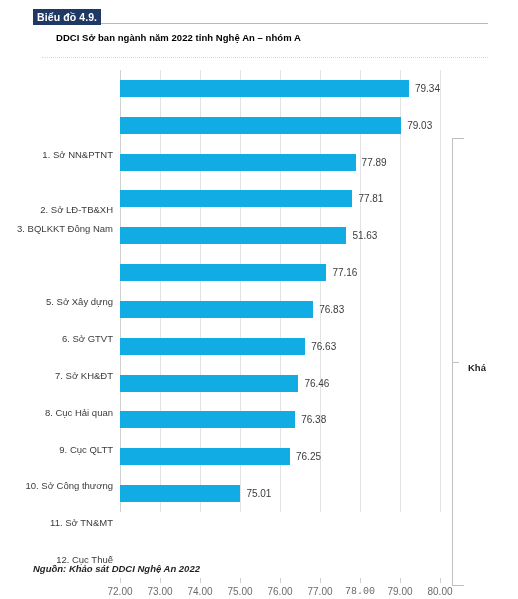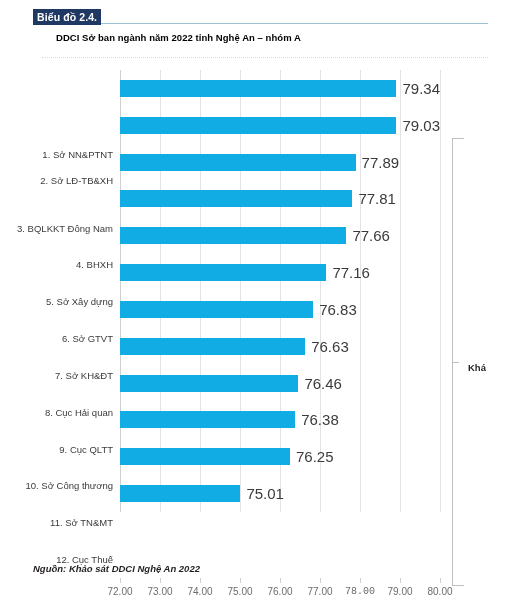--- a/index.html
+++ b/index.html
@@ -107,21 +107,21 @@
     height: 36.83px;
     width: 320px;
     display: flex;
     align-items: center;
   }
   .bar {
     height: 17px;
     background: #12ace4;
   }
   .bar-value {
-    font-size: 15px;
+    font-size: 10px;
     color: #3b3b3b;
     margin-left: 6px;
     white-space: nowrap;
   }
   .cat-labels {
     position: absolute;
     left: 0;
     top: 70px;
     width: 113px;
     height: 452px;
@@ -203,34 +203,33 @@
     font-weight: bold;
     color: #231f20;
     white-space: nowrap;
   }
 </style>
 </head>
 <body>
 
 <div class="fig-header">
   <div class="badge-row">
-    <span class="badge">Biểu đồ 2.4.</span>
+    <span class="badge">Biểu đồ 4.9.</span>
     <span class="badge-rule"></span>
   </div>
   <div class="fig-subtitle">DDCI Sở ban ngành năm 2022 tỉnh Nghệ An – nhóm A</div>
   <div class="dotted-rule"></div>
 </div>
 
 <div class="chart">
 
   <div class="cat-labels" id="cat-labels">
       <div class="cat-item" style="top: 0px;">1. Sở NN&amp;PTNT</div>
-      <div class="cat-item" style="top: 26px; margin-left: 35px;">2. Sở LĐ-TB&amp;XH</div>
+      <div class="cat-item" style="top: 55px; margin-left: 35px;">2. Sở LĐ-TB&amp;XH</div>
       <div class="cat-item" style="top: 73.6667px;">3. BQLKKT Đông Nam</div>
-      <div class="cat-item" style="top: 110.5px;">4. BHXH</div>
       <div class="cat-item" style="top: 147.333px;">5. Sở Xây dựng</div>
       <div class="cat-item" style="top: 184.167px;">6. Sở GTVT</div>
       <div class="cat-item" style="top: 221px; padding-left: 40px;">7. Sở KH&amp;ĐT</div>
       <div class="cat-item" style="top: 257.833px;">8. Cục Hải quan</div>
       <div class="cat-item" style="top: 294.667px;">9. Cục QLTT</div>
       <div class="cat-item" style="top: 331.5px;">10. Sở Công thương</div>
       <div class="cat-item" style="top: 368.333px;">11. Sở TN&amp;MT</div>
       <div class="cat-item" style="top: 405.167px;">12. Cục Thuế</div>
     </div>
 
@@ -259,21 +258,21 @@
         <div class="row" style="top: 73.6667px;">
           <div class="bar" style="width: 235.6px; background: rgb(18, 172, 228);"></div>
           <span class="bar-value">77.89</span>
         </div>
         <div class="row" style="top: 110.5px;">
           <div class="bar" style="width: 232.4px; background: rgb(18, 172, 228);"></div>
           <span class="bar-value">77.81</span>
         </div>
         <div class="row" style="top: 147.333px;">
           <div class="bar" style="width: 226.4px; background: rgb(18, 172, 228);"></div>
-          <span class="bar-value">77.66</span>
+          <span class="bar-value">51.63</span>
         </div>
         <div class="row" style="top: 184.167px;">
           <div class="bar" style="width: 206.4px; background: rgb(18, 172, 228);"></div>
           <span class="bar-value">77.16</span>
         </div>
         <div class="row" style="top: 221px;">
           <div class="bar" style="width: 193.2px; background: rgb(18, 172, 228);"></div>
           <span class="bar-value">76.83</span>
         </div>
         <div class="row" style="top: 257.833px;">

